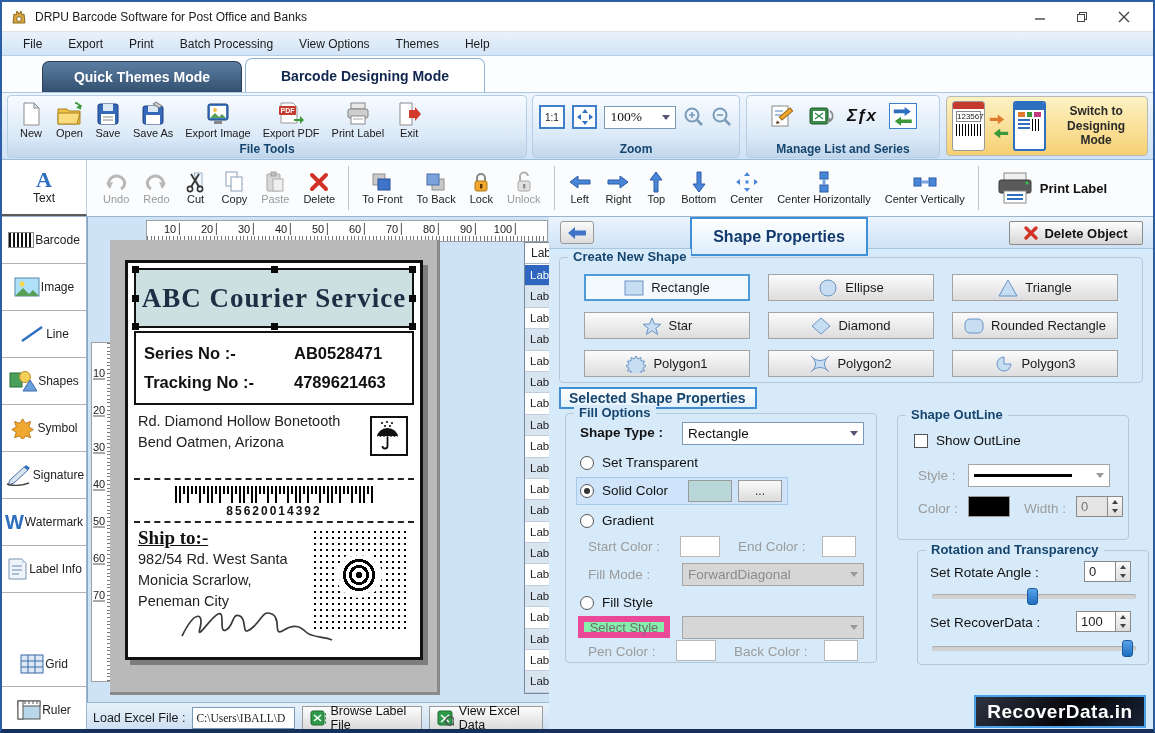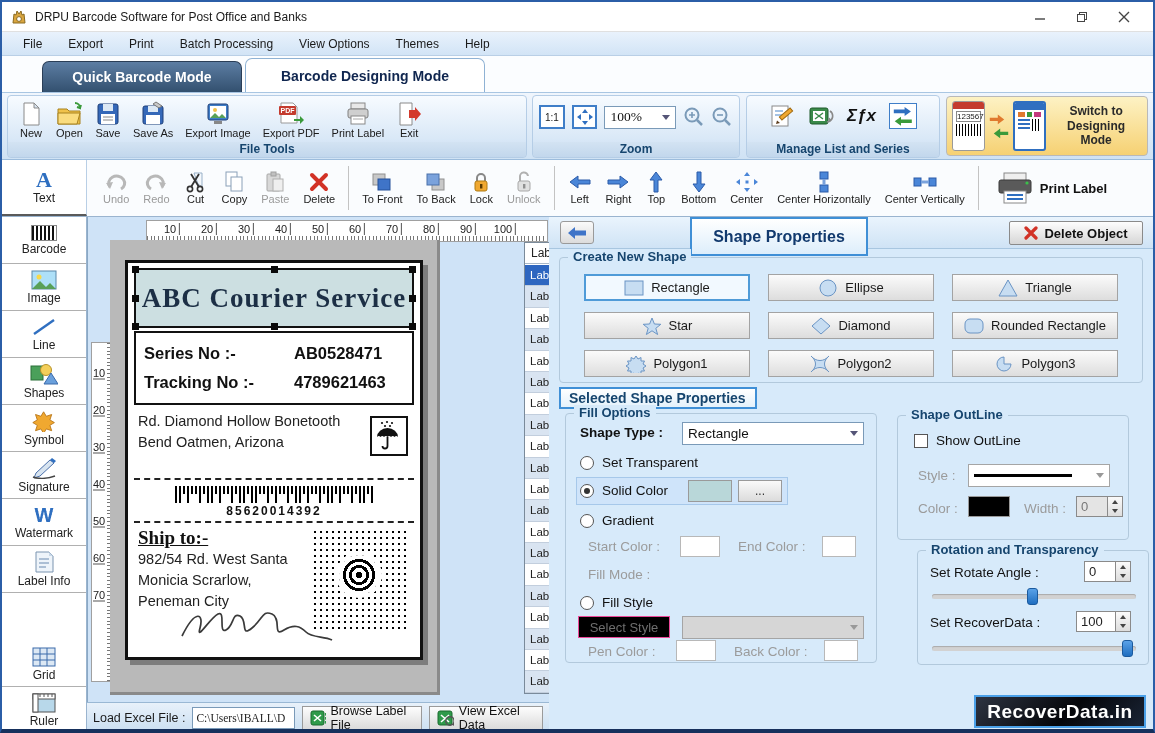--- a/index.html
+++ b/index.html
@@ -42,21 +42,21 @@
   .row2 { left:0; top:158px; width:1151px; height:57px; background:#fafcfe; border-bottom:1px solid #9ab4cf; }
   .textcell { position:absolute; left:0; top:0; width:85px; height:56px; background:#fff; border-right:1px solid #b9cfe6; border-bottom:2px solid #5a5a5a; display:flex; flex-direction:column; align-items:center; justify-content:center; }
   .editbar { position:absolute; left:85px; top:0; height:56px; right:0; display:flex; align-items:center; padding-left:10px; gap:2px; }
   .eb { display:flex; flex-direction:column; align-items:center; justify-content:center; font-size:11px; color:#222; padding:2px 6px; min-width:34px; }
   .eb.dis { color:#9a9a9a; }
   .vsep { width:1px; height:44px; background:#c3c3c3; margin:0 5px; }
   .printlbl { display:flex; align-items:center; gap:6px; font-size:13px; font-weight:bold; color:#111; padding:0 10px; }
 
   
   .sidebar { left:0; top:215px; width:85px; height:516px; background:#fff; border-right:1px solid #9ab4cf; }
-  .sbitem { height:47px; display:flex; flex-direction:column; align-items:center; justify-content:center; border-bottom:1px solid #b0b0b0; font-size:12px; color:#222; gap:1px; }
+  .sbitem { height:47px; display:flex; flex-direction:row; align-items:center; justify-content:center; border-bottom:1px solid #b0b0b0; font-size:12px; color:#222; gap:1px; }
   .sbitem.noline { border-bottom:none; }
   .sbgap { height:49px; }
 
   
   .canvas { left:85px; top:215px; width:462px; height:485px; background:#cfe3f7; border-left:1px solid #8aa8c4; overflow:hidden; }
   .hruler { position:absolute; left:58px; top:3px; width:402px; height:22px; background:#fff; border:1px solid #a0a0a0; }
   .hruler .tick-strip { position:absolute; left:0; bottom:0; width:100%; height:5px; background:repeating-linear-gradient(90deg,#777 0 1px,transparent 1px 3.7px); }
   .hruler span { position:absolute; top:2px; transform:translateX(-50%); font-size:11px; color:#222; border-right:1px solid #555; padding-right:3px; }
   .vruler { position:absolute; left:3px; top:125px; width:22px; height:340px; background:#fff; border:1px solid #a0a0a0; }
   .vruler .tick-strip { position:absolute; right:0; top:0; height:100%; width:5px; background:repeating-linear-gradient(0deg,#777 0 1px,transparent 1px 3.7px); }
@@ -172,21 +172,21 @@
     <span>File</span>
     <span>Export</span>
     <span>Print</span>
     <span>Batch Processing</span>
     <span>View Options</span>
     <span>Themes</span>
     <span>Help</span>
   </div>
 
   <div class="abs tabrow">
-    <div class="tab-quick">Quick Barcode Mode</div>
+    <div class="tab-quick">Quick Themes Mode</div>
     <div class="tab-design">Barcode Designing Mode</div>
   </div>
 
   <div class="abs toolbar1">
     <div class="tgroup" style="left:5px; width:520px;">
       <div class="gitems">
         <div class="tb-btn">
             <svg width="26" height="26">
               <path d="M6 2 h10 l5 5 v17 H6 z" fill="#fff" stroke="#8a8a8a"></path>
               <path d="M16 2 l5 5 h-5 z" fill="#d8e4f0" stroke="#8a8a8a"></path>
@@ -1072,25 +1072,29 @@
         </div>
       <div class="frow" style="left:14px; top:99px;">
           <span class="radio"></span>
           <span>Gradient</span>
         </div>
       <div class="frow gray" style="left:22px; top:125px;">Start Color :</div>
       <div class="swatch" style="position:absolute; left:114px; top:122px; width:40px; height:21px; border-color:#b8b8b8;"></div>
       <div class="frow gray" style="left:172px; top:125px;">End Color :</div>
       <div class="swatch" style="position:absolute; left:256px; top:122px; width:34px; height:21px; border-color:#b8b8b8;"></div>
       <div class="frow gray" style="left:22px; top:153px;">Fill Mode :</div>
+      <div class="selbox dis" style="position:absolute; left:116px; top:149px; width:182px;">
+          <span>ForwardDiagonal</span>
+          <span class="chev"></span>
+        </div>
       <div class="frow" style="left:14px; top:181px;">
           <span class="radio"></span>
           <span>Fill Style</span>
         </div>
-      <div style="position:absolute; left:12px; top:202px; width:92px; height:22px; background:#000000; border:1px solid #ec4899; font-size:13px; color:#6e6e6e; display:flex; align-items:center; justify-content:center;">
+      <div style="position:absolute; left:12px; top:202px; width:92px; height:22px; background:#86efac; border:6px solid #ec4899; font-size:13px; color:#6e6e6e; display:flex; align-items:center; justify-content:center;">
           <span>Select Style</span>
         </div>
       <div class="selbox dis" style="position:absolute; left:116px; top:202px; width:182px;">
           <span></span>
           <span class="chev"></span>
         </div>
       <div class="frow gray" style="left:22px; top:230px;">Pen Color :</div>
       <div class="swatch" style="position:absolute; left:110px; top:226px; width:40px; height:21px; border-color:#b8b8b8;"></div>
       <div class="frow gray" style="left:168px; top:230px;">Back Color :</div>
       <div class="swatch" style="position:absolute; left:258px; top:226px; width:34px; height:21px; border-color:#b8b8b8;"></div>

